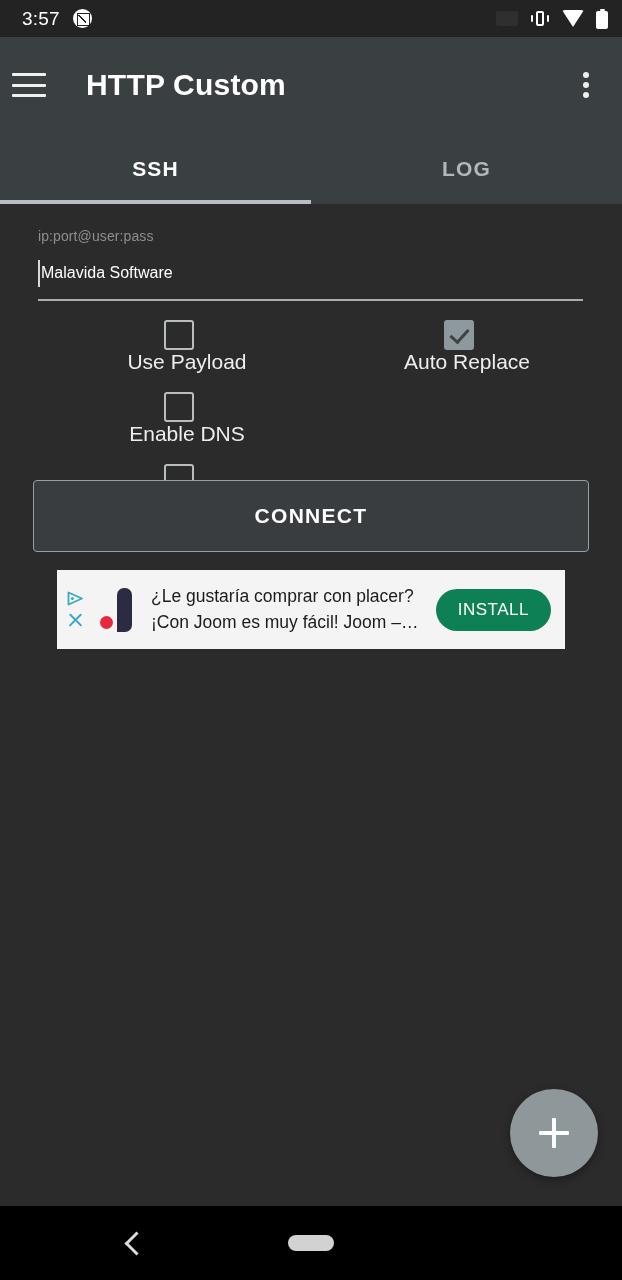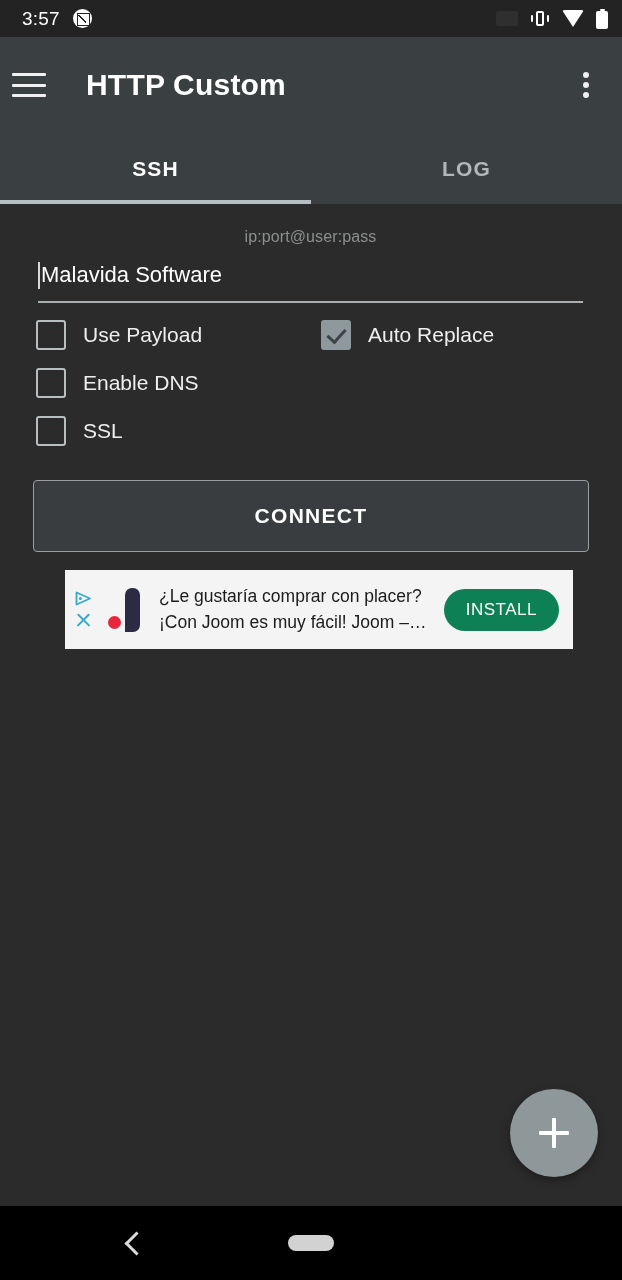--- a/index.html
+++ b/index.html
@@ -121,37 +121,37 @@
   .tab-indicator {
     position: absolute; bottom: 0; left: 0;
     width: 311px; height: 4px; background: #b6c0c4;
   }
 
   
   .content { position: absolute; top: 204px; left: 0; width: 622px; bottom: 0; }
 
   .field-wrap { position: absolute; top: 24px; left: 38px; width: 545px; }
   .field-label {
-    color: #8b8f90; font-size: 16px; letter-spacing: 0.1px; text-align: center;
+    color: #8b8f90; font-size: 14px; letter-spacing: 0.1px;
   }
   .field-value-row {
     margin-top: 14px; display: flex; align-items: center;
     height: 30px;
   }
   .caret {
     width: 2px; height: 27px; background: #d8d8d8; margin-right: 1px;
   }
-  .field-value { color: #ffffff; font-size: 22px; }
+  .field-value { color: #ffffff; font-size: 16px; }
   .field-underline {
     margin-top: 11px; height: 2px; background: #a9afb1; width: 545px;
   }
 
   .checks { position: absolute; top: 116px; left: 36px; width: 560px; }
   .check-row { display: flex; margin-bottom: 18px; }
-  .check-col { width: 285px; display: flex; align-items: center; }
+  .check-col { width: 285px; display: flex; align-items: center; flex-direction: column; }
   .check-col.second { width: 275px; }
   .checkbox {
     width: 30px; height: 30px; border-radius: 3px;
     border: 2.5px solid #b8bdbf; background: transparent;
     flex-shrink: 0; cursor: pointer;
     position: relative;
   }
   .checkbox.checked {
     background: #8d999d; border-color: #8d999d;
   }
@@ -176,21 +176,20 @@
     cursor: pointer;
   }
 
   
   .ad {
     position: absolute; top: 366px; left: 57px;
     width: 508px; height: 79px;
     background: #f4f4f4;
     display: flex; align-items: center;
     overflow: hidden;
-    margin-left: 8px;
   }
   .ad-side {
     width: 32px; height: 100%;
     display: flex; flex-direction: column;
     align-items: center; justify-content: center; gap: 6px;
     padding-left: 4px;
   }
   .adchoices-icon {
     width: 17px; height: 15px; position: relative; cursor: pointer;
   }

